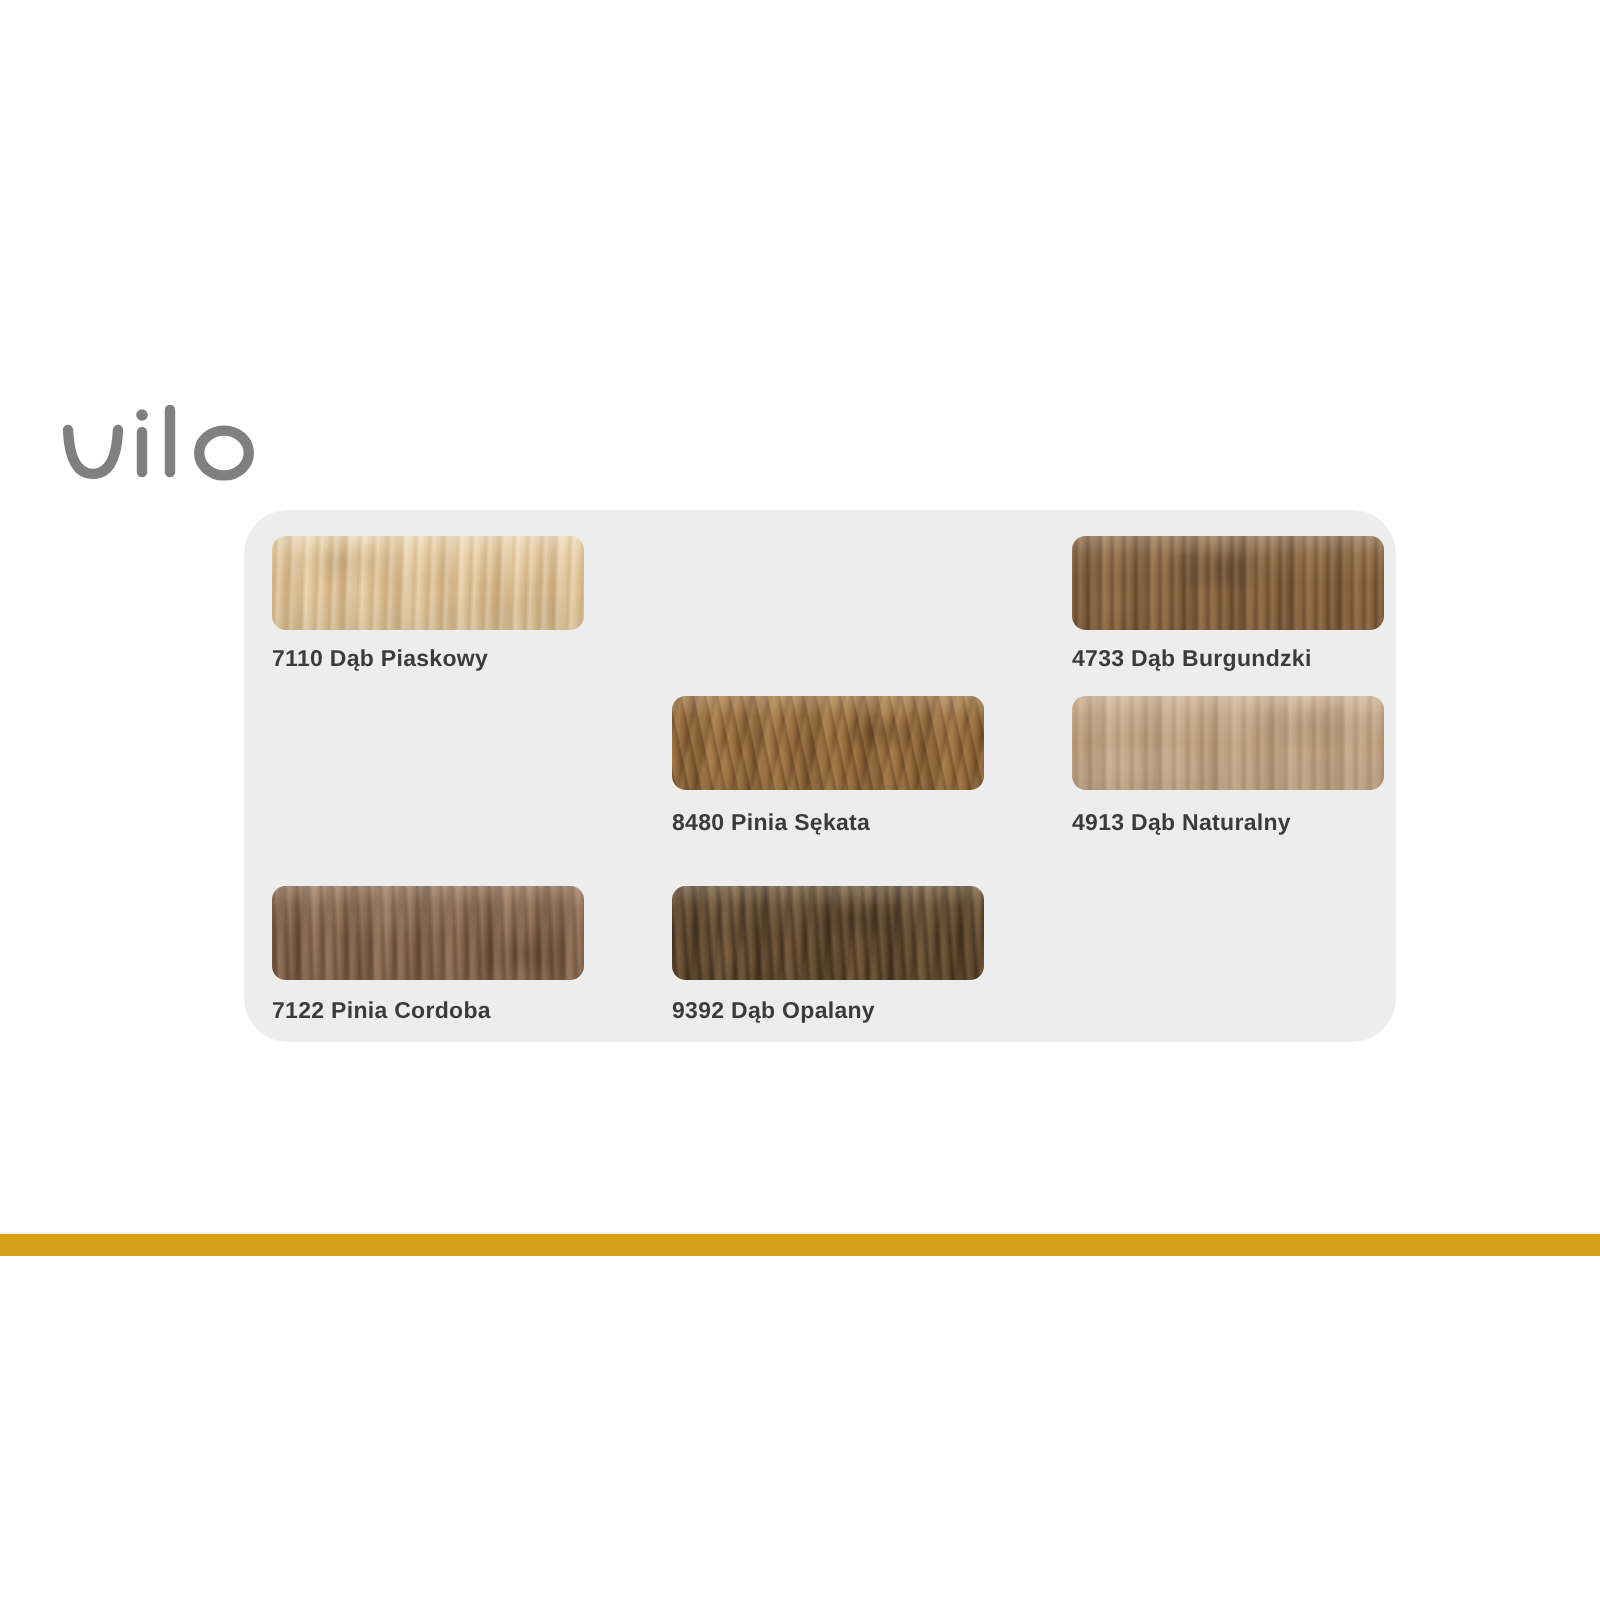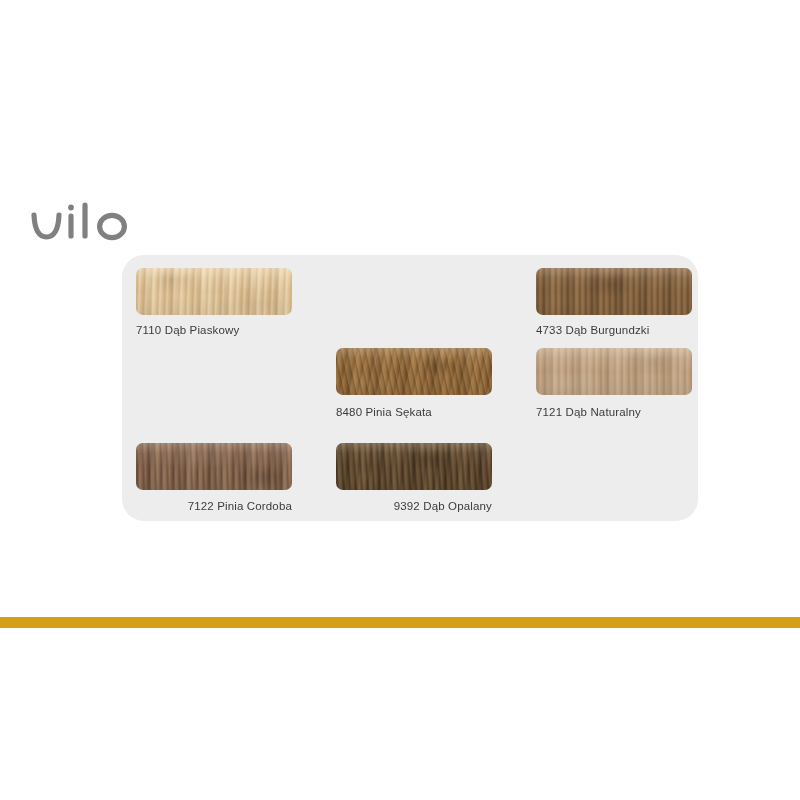--- a/index.html
+++ b/index.html
@@ -41,20 +41,21 @@
     position: absolute;
     left: 0;
     top: 0;
     width: 100%;
     height: 100%;
   }
 
   .swatch-cell {
     position: absolute;
     width: 156px;
+    font-weight: bold;
   }
   
   .col-0 { left: 14px; }
   .col-1 { left: 214px; }
   .col-2 { left: 414px; }
   
   .row-0 { top: 13px; }
   .row-1 { top: 93px; }
   .row-2 { top: 188px; }
 
@@ -85,21 +86,21 @@
   .swatch-label {
     margin-top: 8px;
     font-size: 11.5px;
     color: #3b3b3b;
     letter-spacing: 0.15px;
     line-height: 14px;
     white-space: nowrap;
   }
   
   .row-1 .swatch-label { margin-top: 10px; }
-  .row-2 .swatch-label { margin-top: 9px; text-align: right; }
+  .row-2 .swatch-label { margin-top: 9px; }
 
   
 
   
   .wood-7110 {
     background-color: #dcbf91;
     background-image:
       repeating-linear-gradient(92deg,
         rgba(186,152,106,0.00) 0px,
         rgba(186,152,106,0.30) 2px,
@@ -327,21 +328,21 @@
     </div>
 
 
     <div class="swatch-cell col-1 row-1">
       <div class="swatch-chip wood-7120"></div>
       <div class="swatch-label">8480 Pinia Sękata</div>
     </div>
 
     <div class="swatch-cell col-2 row-1">
       <div class="swatch-chip wood-7121"></div>
-      <div class="swatch-label">7121 Dąb Naturalny</div>
+      <div class="swatch-label">4913 Dąb Naturalny</div>
     </div>
 
     <div class="swatch-cell col-0 row-2">
       <div class="swatch-chip wood-7122"></div>
       <div class="swatch-label">7122 Pinia Cordoba</div>
     </div>
 
     <div class="swatch-cell col-1 row-2">
       <div class="swatch-chip wood-7123"></div>
       <div class="swatch-label">9392 Dąb Opalany</div>

